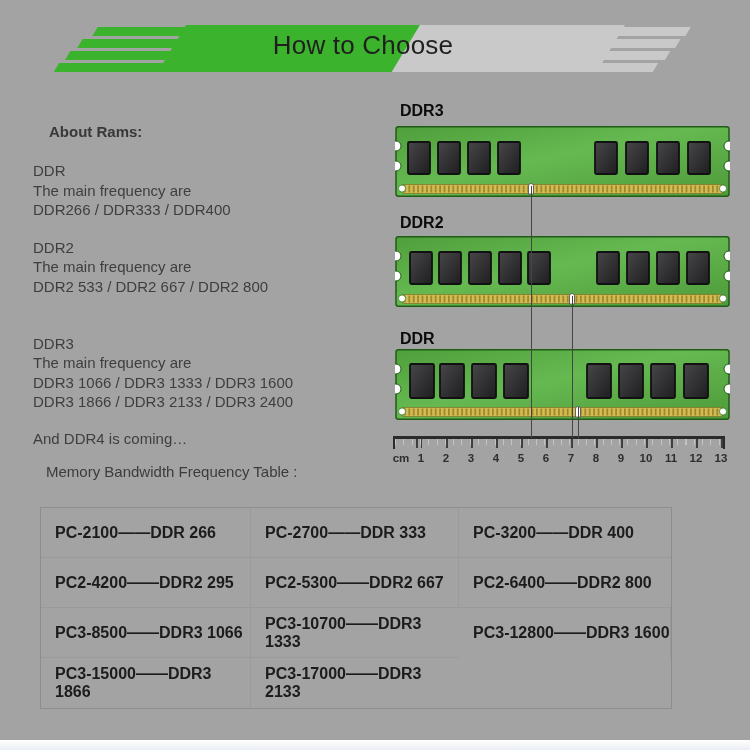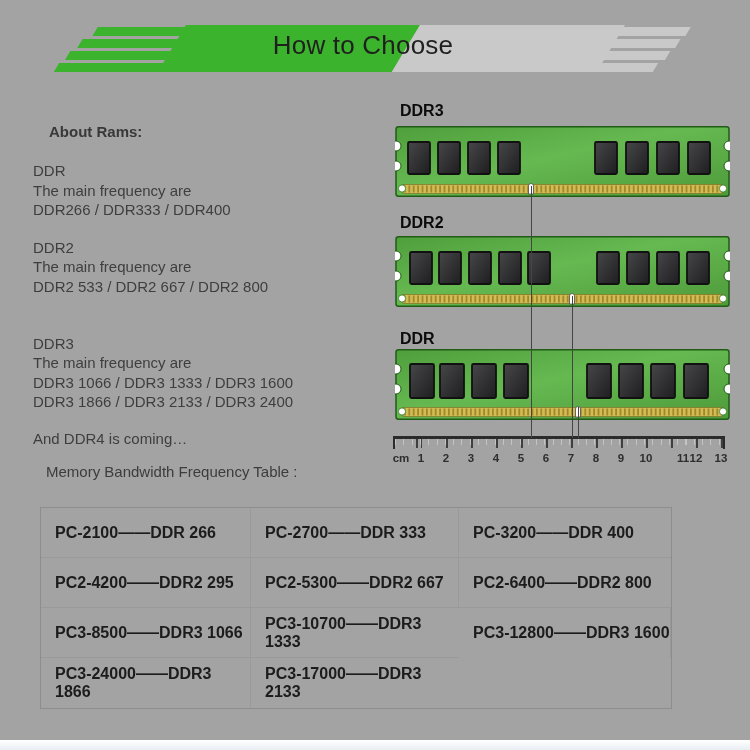--- a/index.html
+++ b/index.html
@@ -196,34 +196,34 @@
     <span class="ruler-label" style="left:16px;">1</span>
     <span class="ruler-label" style="left:41px;">2</span>
     <span class="ruler-label" style="left:66px;">3</span>
     <span class="ruler-label" style="left:91px;">4</span>
     <span class="ruler-label" style="left:116px;">5</span>
     <span class="ruler-label" style="left:141px;">6</span>
     <span class="ruler-label" style="left:166px;">7</span>
     <span class="ruler-label" style="left:191px;">8</span>
     <span class="ruler-label" style="left:216px;">9</span>
     <span class="ruler-label" style="left:241px;">10</span>
-    <span class="ruler-label" style="left:266px;margin-left:12px;">11</span>
+    <span class="ruler-label" style="left:266px;">11</span>
     <span class="ruler-label" style="left:291px;">12</span>
     <span class="ruler-label" style="left:316px;">13</span>
   </div>
 
   <div class="tbl-heading">Memory Bandwidth Frequency Table :</div>
   <div class="freq-table">
     <div class="freq-cell">PC-2100——DDR 266</div>
     <div class="freq-cell">PC-2700——DDR 333</div>
     <div class="freq-cell last-col">PC-3200——DDR 400</div>
     <div class="freq-cell">PC2-4200——DDR2 295</div>
     <div class="freq-cell">PC2-5300——DDR2 667</div>
     <div class="freq-cell last-col">PC2-6400——DDR2 800</div>
     <div class="freq-cell">PC3-8500——DDR3 1066</div>
     <div class="freq-cell last-col">PC3-10700——DDR3 1333</div>
     <div class="freq-cell last-row">PC3-12800——DDR3 1600</div>
-    <div class="freq-cell last-row">PC3-24000——DDR3 1866</div>
+    <div class="freq-cell last-row">PC3-15000——DDR3 1866</div>
     <div class="freq-cell last-col last-row">PC3-17000——DDR3 2133</div>
   </div>
 
   <div class="bottom-strip"></div>
 </div>
 
 </body></html>

